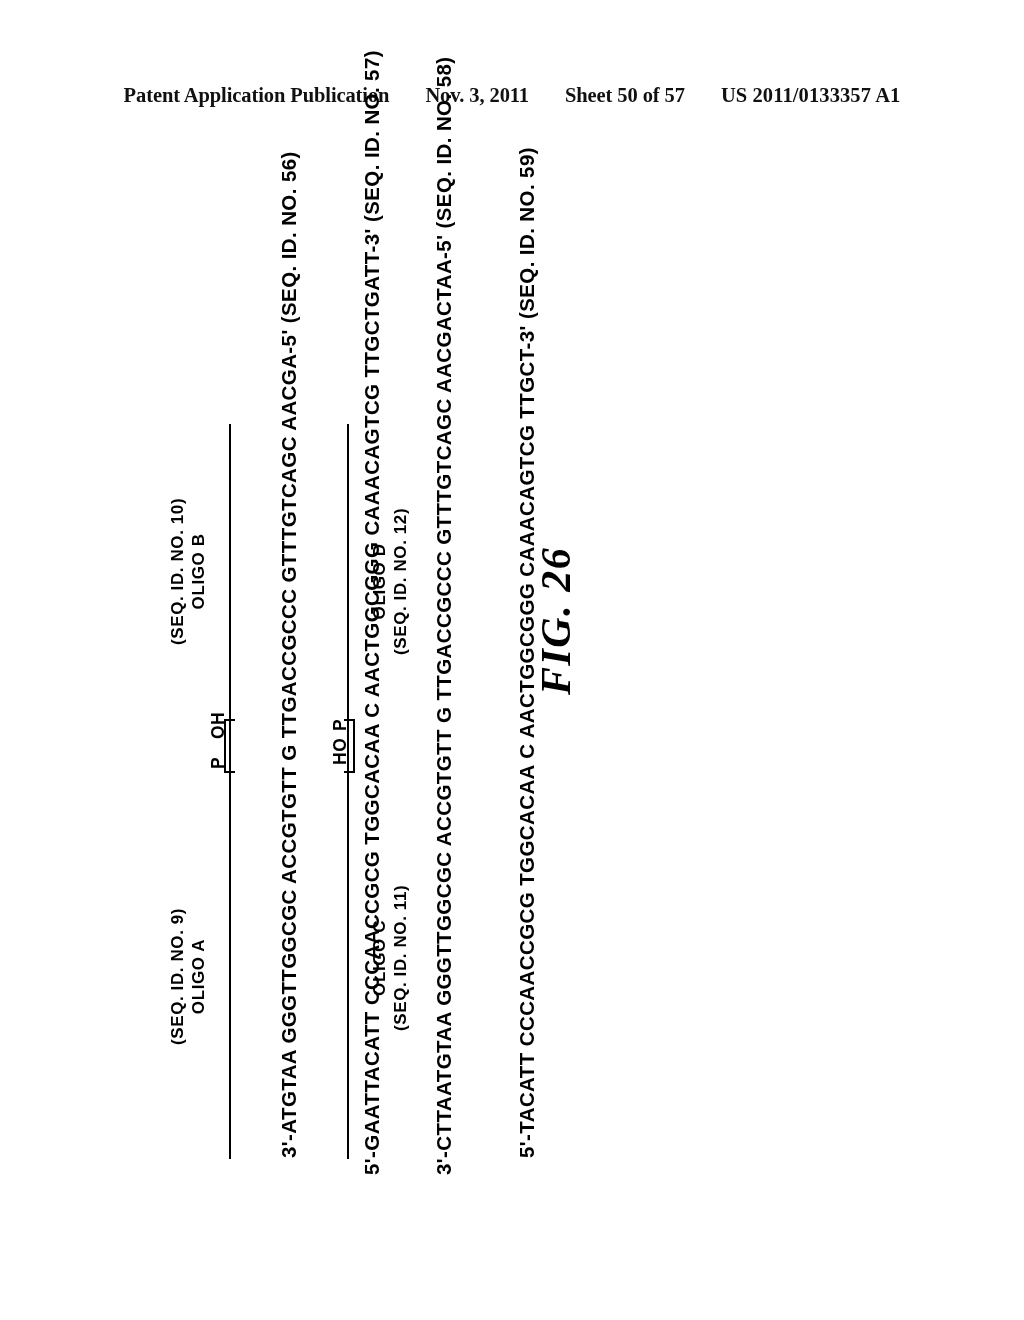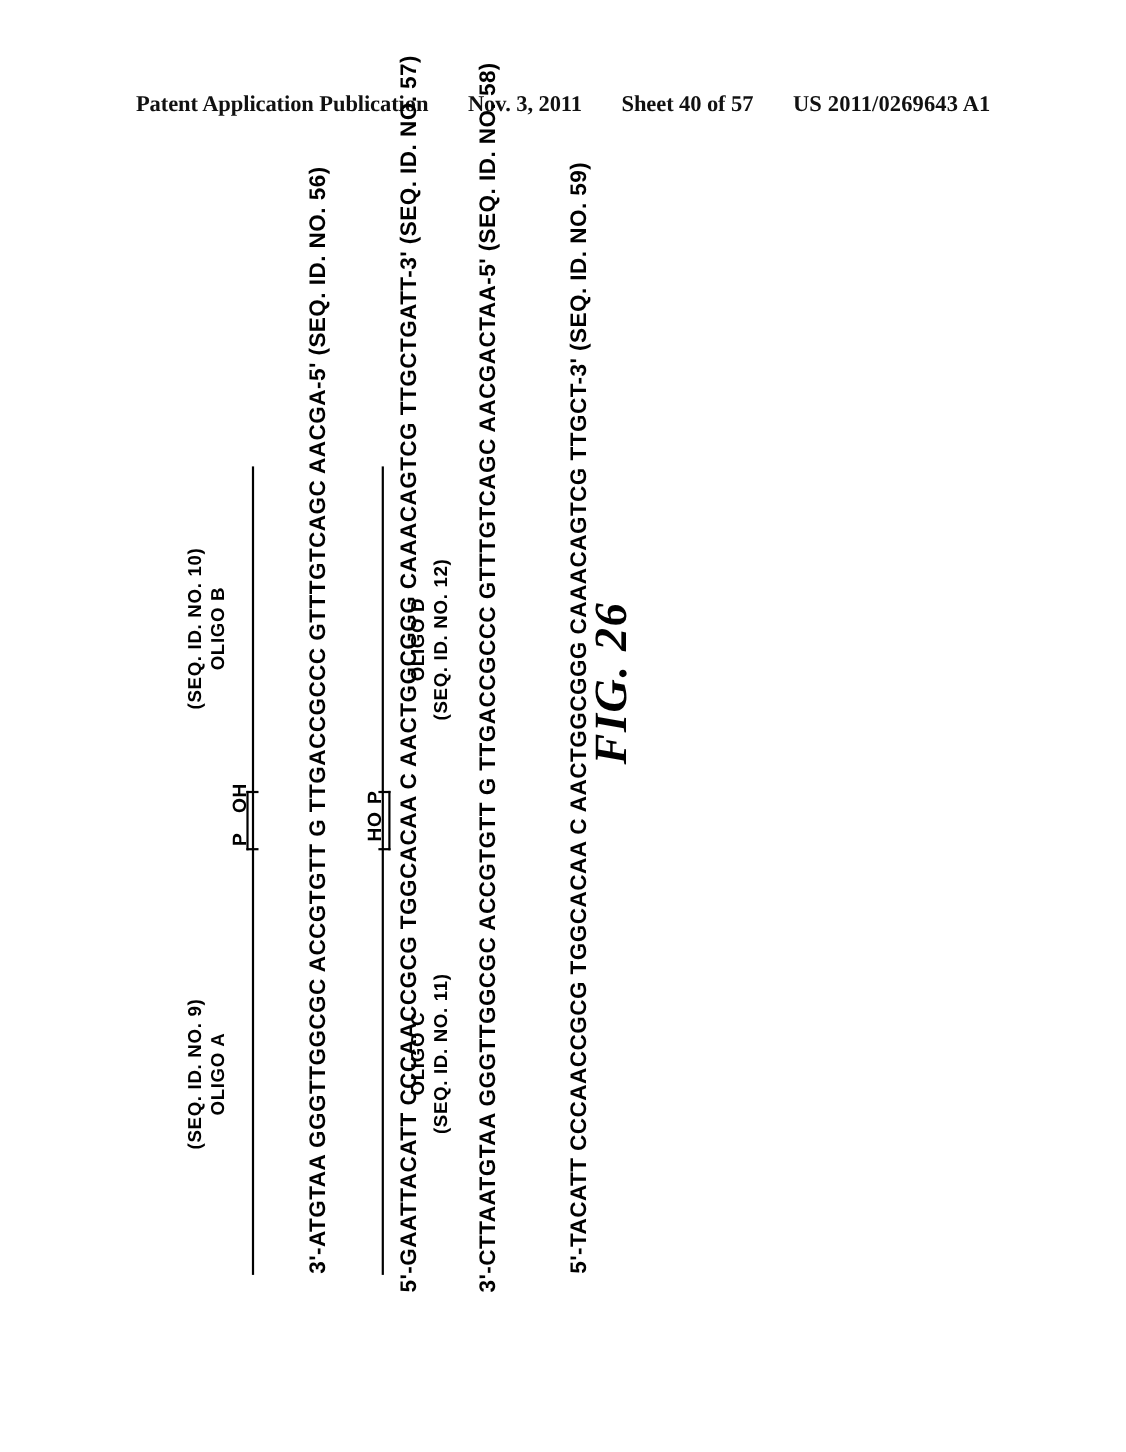--- a/index.html
+++ b/index.html
@@ -140,22 +140,22 @@
     letter-spacing: 1.5px;
     white-space: nowrap;
   }
 </style>
 </head>
 <body>
 
 <div class="page-header">
   <span class="hdr-pub">Patent Application Publication</span>
   <span class="hdr-date">Nov. 3, 2011</span>
-  <span class="hdr-sheet">Sheet 40 of 57</span>
-  <span class="hdr-patno">US 2011/0269643 A1</span>
+  <span class="hdr-sheet">Sheet 50 of 57</span>
+  <span class="hdr-patno">US 2011/0133357 A1</span>
 </div>
 
 <div id="figure-area">
   <div class="rot">
 
     <div class="rule rule-top"></div>
     <div class="rule rule-bottom"></div>
 
     <div class="seq-block">
       <span class="seq-line r1">3'-ATGTAA GGGTTGGCGC ACCGTGTT G TTGACCGCCC GTTTGTCAGC AACGA-5' (SEQ. ID. NO. 56)</span>

